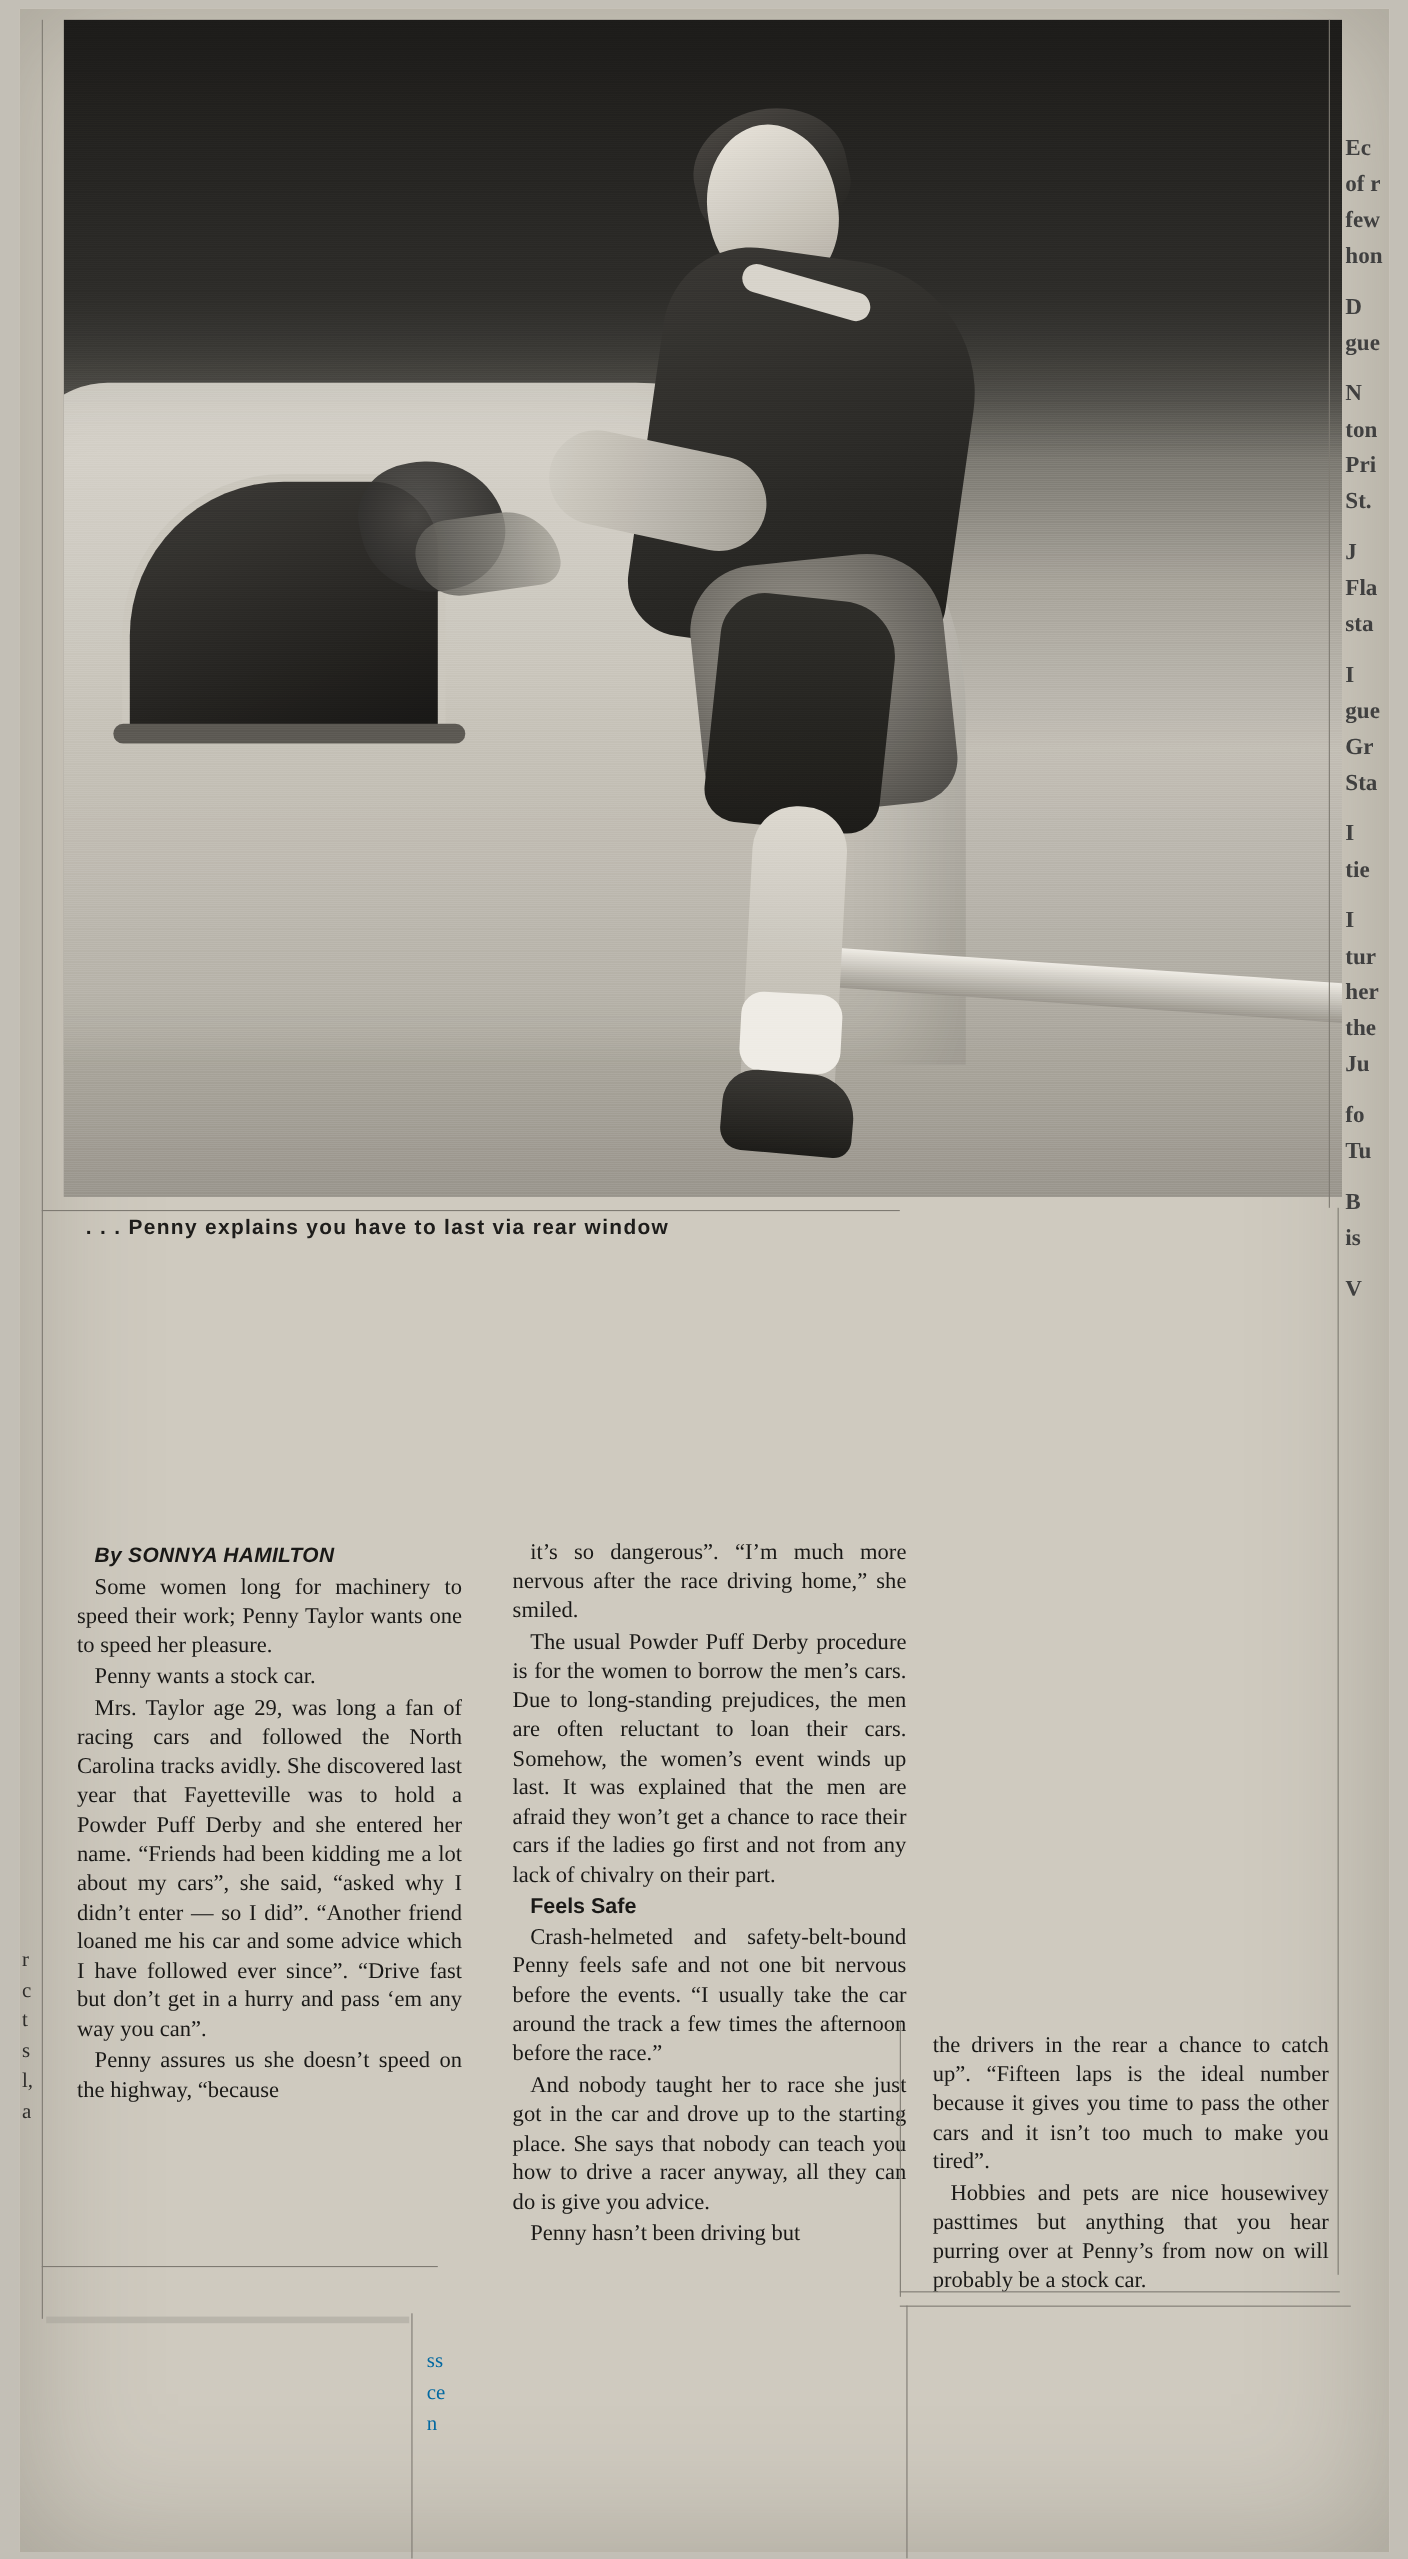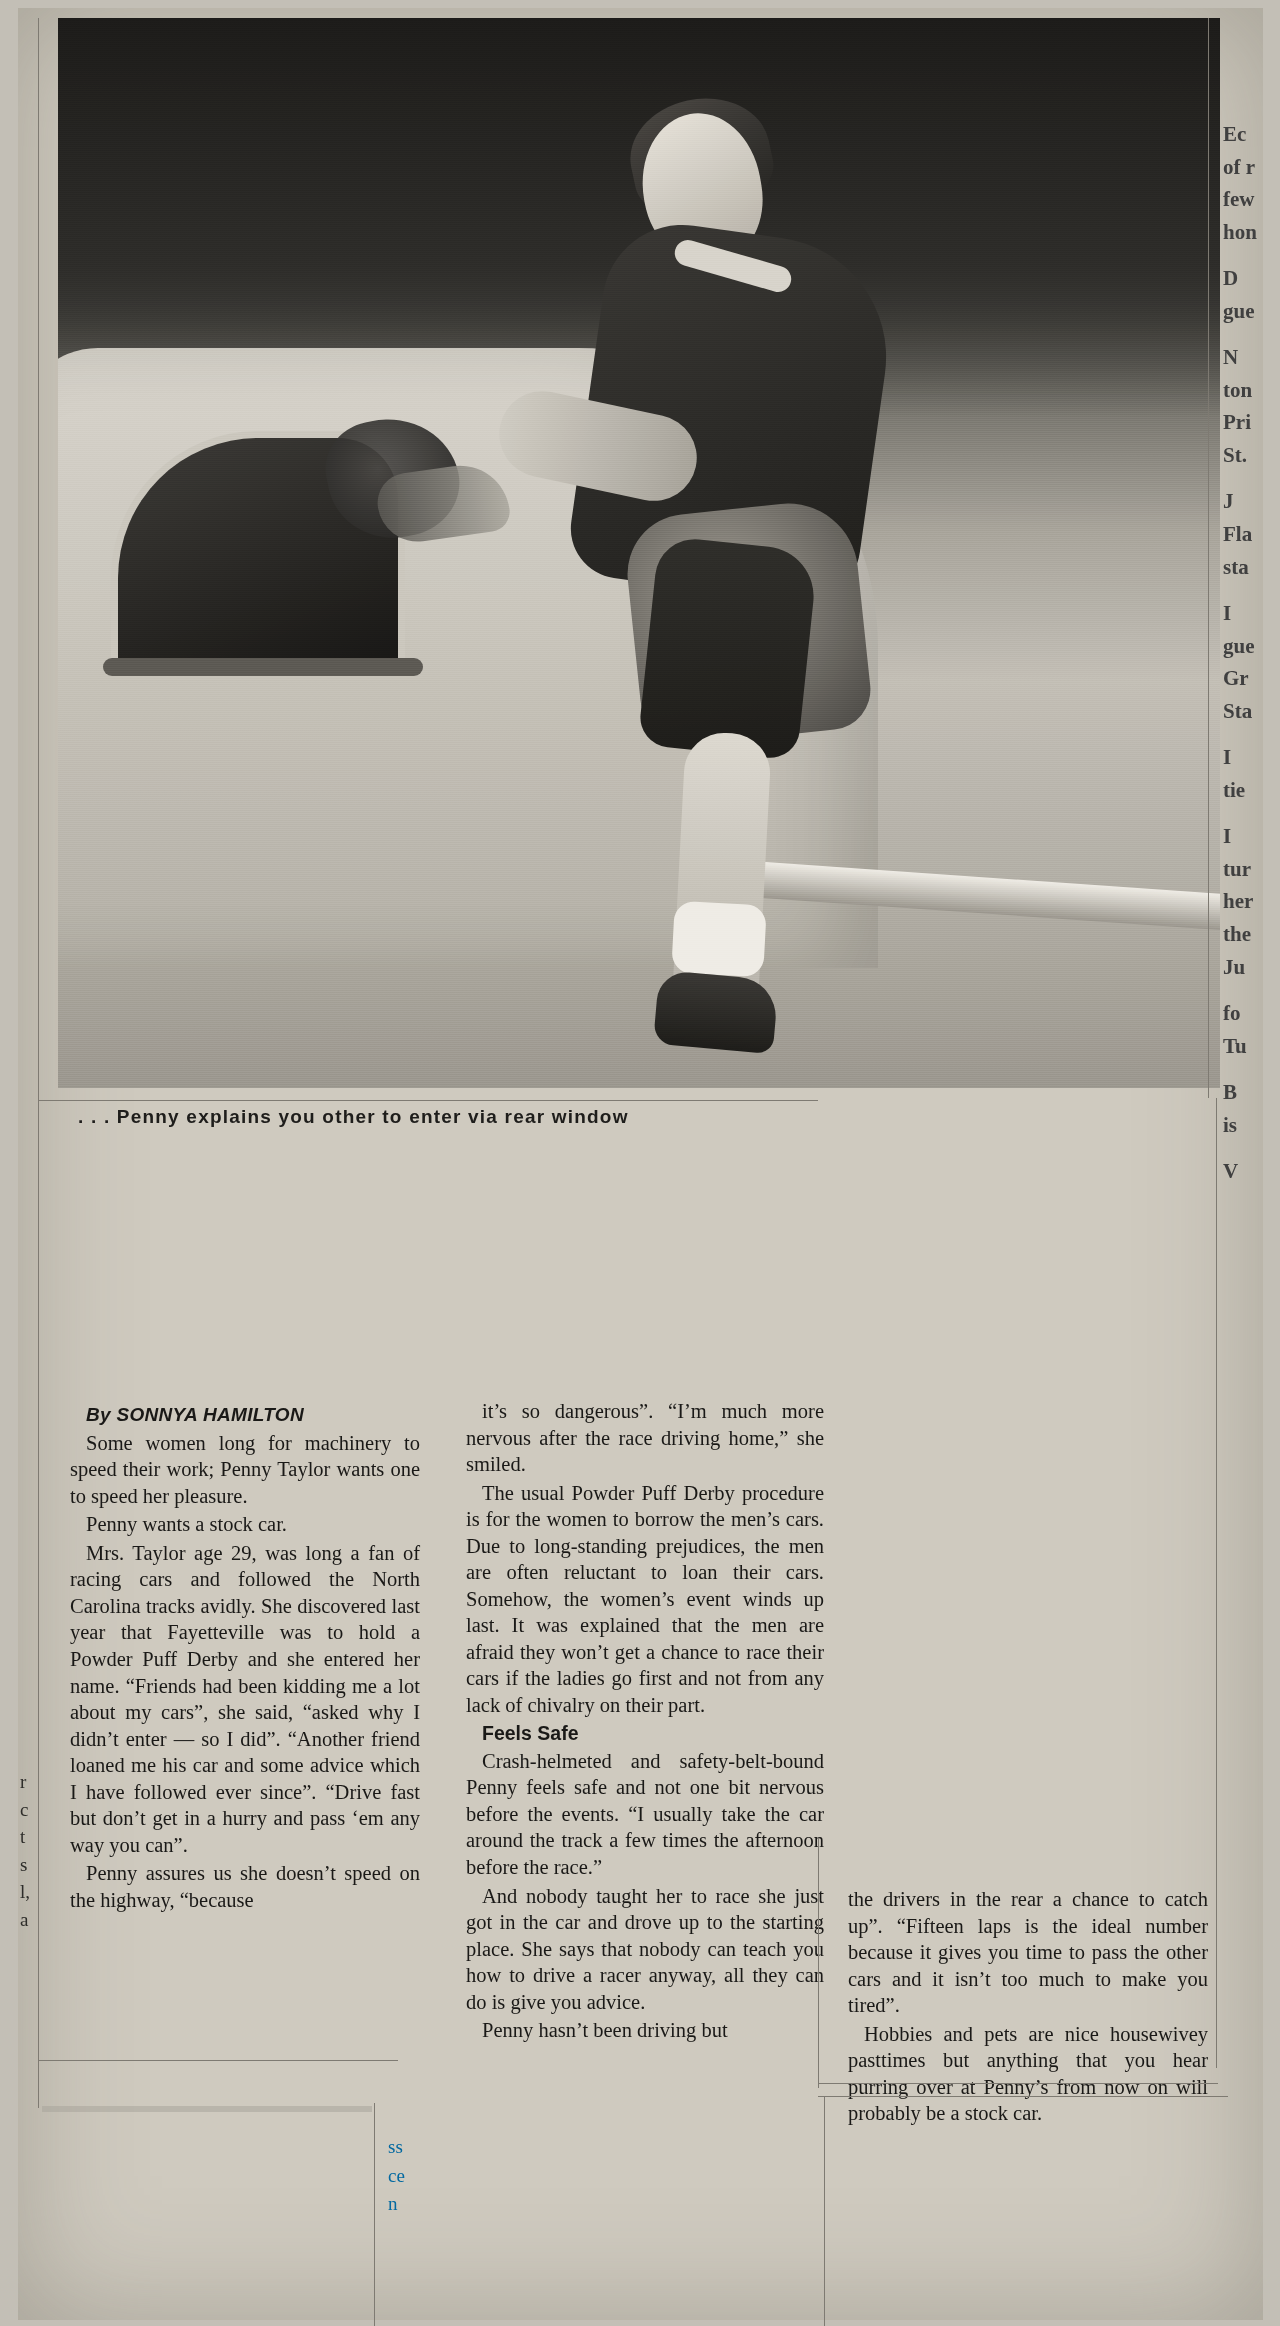--- a/index.html
+++ b/index.html
@@ -208,21 +208,21 @@
   
   .col {
     position: absolute;
     font-family: "Liberation Serif", serif;
     font-size: 20.5px;
     line-height: 1.295;
     color: #1a1917;
     text-align: justify;
   }
   .col p { margin: 0 0 2px 0; text-indent: 16px; }
-  .col p.noindent { text-indent: 0; margin-top: 40px; }
+  .col p.noindent { text-indent: 0; }
   .byline {
     font-family: "Liberation Sans", sans-serif;
     font-weight: bold;
     font-size: 19px;
     letter-spacing: .3px;
     margin: 0 0 3px 12px;
     font-style: italic;
   }
   .subhead {
     font-family: "Liberation Sans", sans-serif;
@@ -316,21 +316,21 @@
         <div class="shorts"></div>
         <div class="skirt-dark"></div>
         <div class="leg"></div>
         <div class="sock"></div>
         <div class="shoe"></div>
       </div>
 
       <div class="photo-grain"></div>
     </div>
 
-    <div class="caption">. . . Penny explains you other to enter via rear window</div>
+    <div class="caption">. . . Penny explains you have to last via rear window</div>
 
 
     <div class="col" id="col1">
       <p class="byline">By SONNYA HAMILTON</p>
       <p>Some women long for machinery to speed their work; Penny Taylor wants one to speed her pleasure.</p>
       <p>Penny wants a stock car.</p>
       <p>Mrs. Taylor age 29, was long a fan of racing cars and followed the North Carolina tracks avidly. She discovered last year that Fayetteville was to hold a Powder Puff Derby and she entered her name. “Friends had been kidding me a lot about my cars”, she said, “asked why I didn’t enter — so I did”. “Another friend loaned me his car and some advice which I have followed ever since”. “Drive fast but don’t get in a hurry and pass ‘em any way you can”.</p>
       <p>Penny assures us she doesn’t speed on the highway, “because</p>
     </div>
 

